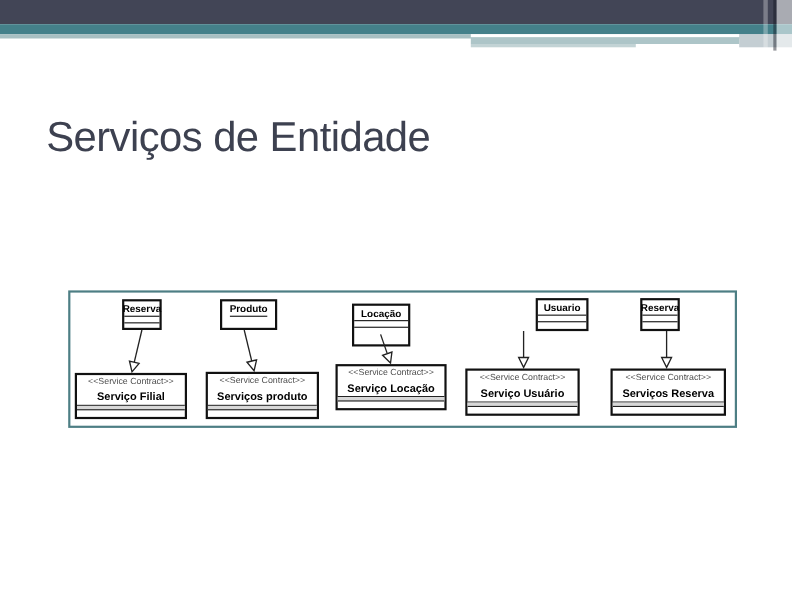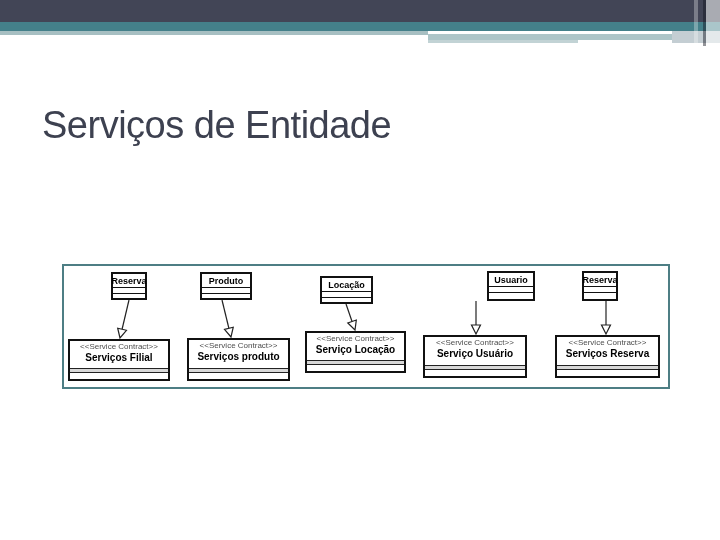--- a/index.html
+++ b/index.html
@@ -57,21 +57,21 @@
   .ent-name{
     height:14px;border-bottom:1px solid var(--box-border);
     font-size:9px;font-weight:bold;
     display:flex;align-items:center;justify-content:center;
     white-space:nowrap;
   }
   .ent-comp1{height:6px;border-bottom:1px solid var(--box-border);}
   .ent-comp2{flex:1;}
   .svc-main{
     flex:1;border-bottom:1px solid #222;
-    display:flex;flex-direction:column;align-items:center;justify-content:flex-start;
+    display:flex;flex-direction:column;align-items:center;justify-content:space-between;
     padding-top:1px;
   }
   .svc-stereo{font-size:8px;color:#4d4d4d;line-height:10px;white-space:nowrap;}
   .svc-name{font-size:10px;font-weight:bold;line-height:12px;white-space:nowrap;}
   .svc-band{height:4px;background:#d8d8d8;border-bottom:1px solid #222;}
   .svc-empty{height:6px;}
   #arrow-layer{position:absolute;left:0;top:0;pointer-events:none;}
 </style>
 </head>
 <body>
@@ -91,45 +91,45 @@
 
   <h1 class="title">Serviços de Entidade</h1>
 
   <div class="diagram">
 
     <div class="uml-box" style="left:47px;top:6px;width:36px;height:28px;">
       <div class="ent-name">Reserva</div>
       <div class="ent-comp1"></div>
       <div class="ent-comp2"></div>
     </div>
-    <div class="uml-box" style="left:136px;top:6px;width:52px;height:28px;">
+    <div class="uml-box" style="left:136px;top:6px;width:52px;height:28px;align-items:center;">
       <div class="ent-name">Produto</div>
       <div class="ent-comp1"></div>
       <div class="ent-comp2"></div>
     </div>
-    <div class="uml-box" style="left:256px;top:10px;width:53px;height:28px;">
+    <div class="uml-box" style="left:256px;top:10px;width:53px;height:39px;">
       <div class="ent-name">Locação</div>
       <div class="ent-comp1"></div>
       <div class="ent-comp2"></div>
     </div>
     <div class="uml-box" style="left:388px;top:5px;width:48px;height:30px;margin-left:35px;">
       <div class="ent-name">Usuario</div>
       <div class="ent-comp1"></div>
       <div class="ent-comp2"></div>
     </div>
     <div class="uml-box" style="left:518px;top:5px;width:36px;height:30px;">
       <div class="ent-name">Reserva</div>
       <div class="ent-comp1"></div>
       <div class="ent-comp2"></div>
     </div>
 
     <div class="uml-box" style="left:4px;top:73px;width:102px;height:42px;">
       <div class="svc-main">
         <div class="svc-stereo">&lt;&lt;Service Contract&gt;&gt;</div>
-        <div class="svc-name">Serviços Filial</div>
+        <div class="svc-name">Serviço Filial</div>
       </div>
       <div class="svc-band"></div>
       <div class="svc-empty"></div>
     </div>
     <div class="uml-box" style="left:123px;top:72px;width:103px;height:43px;">
       <div class="svc-main">
         <div class="svc-stereo">&lt;&lt;Service Contract&gt;&gt;</div>
         <div class="svc-name">Serviços produto</div>
       </div>
       <div class="svc-band"></div>

